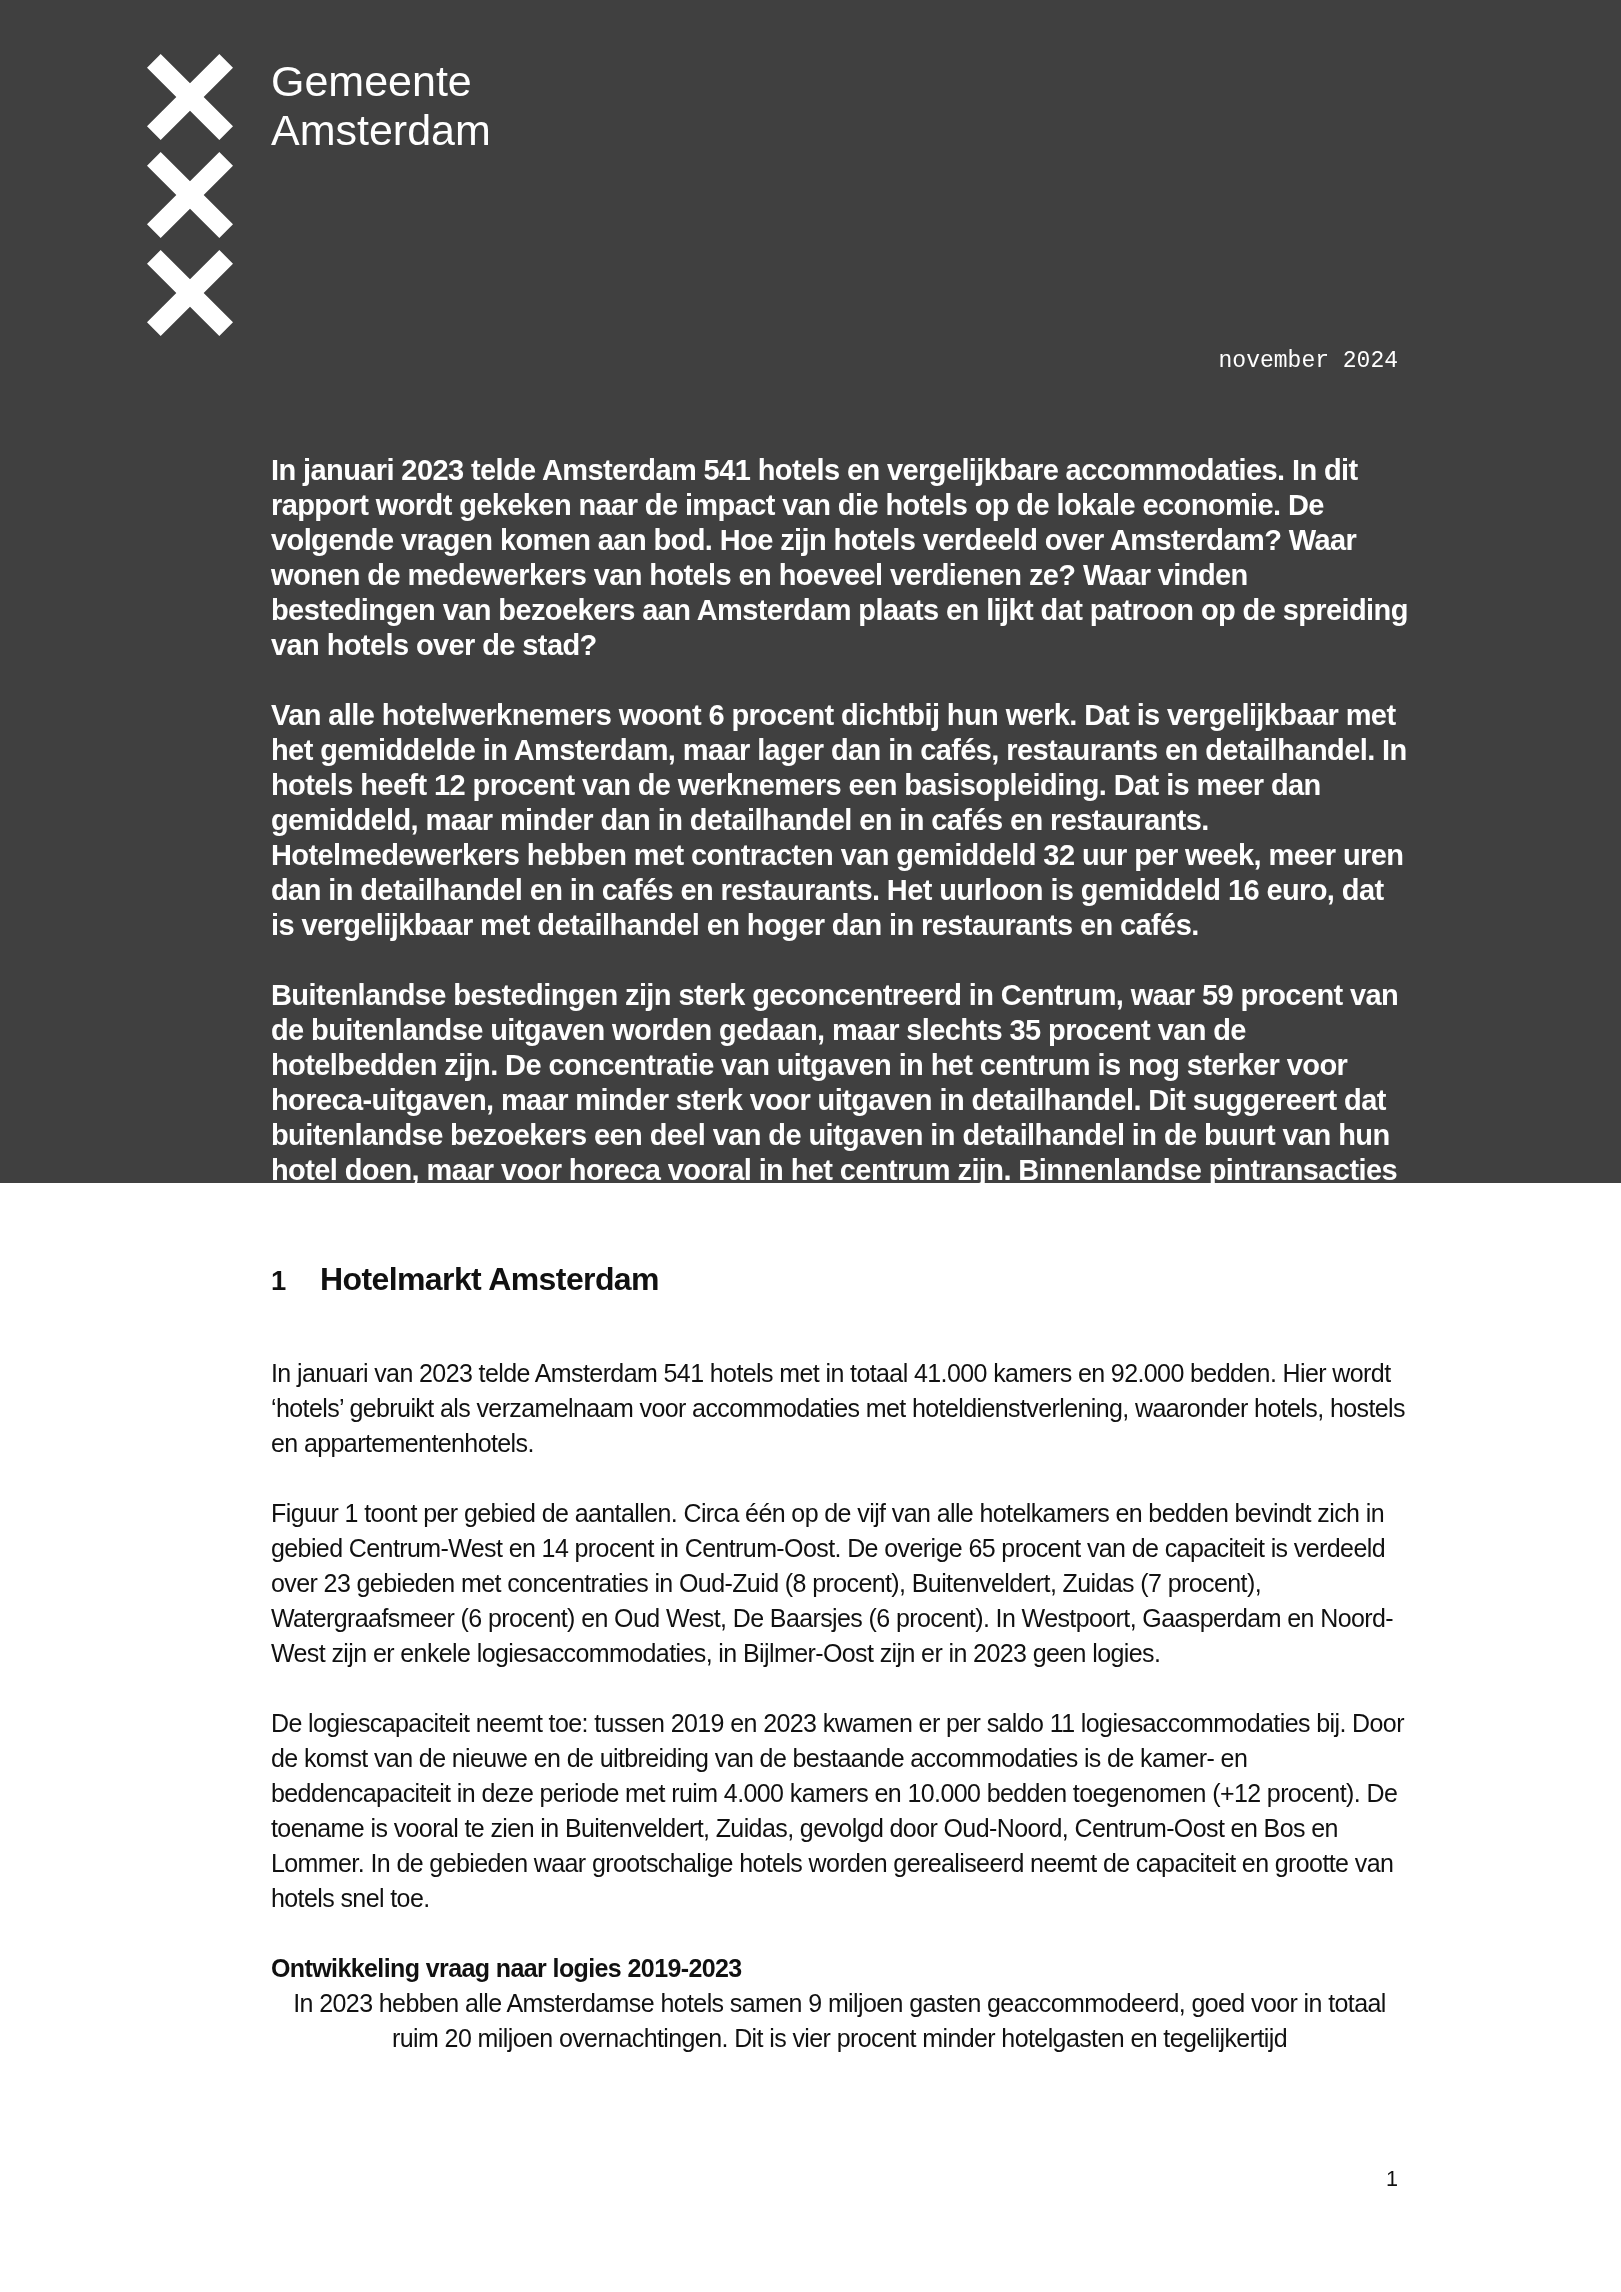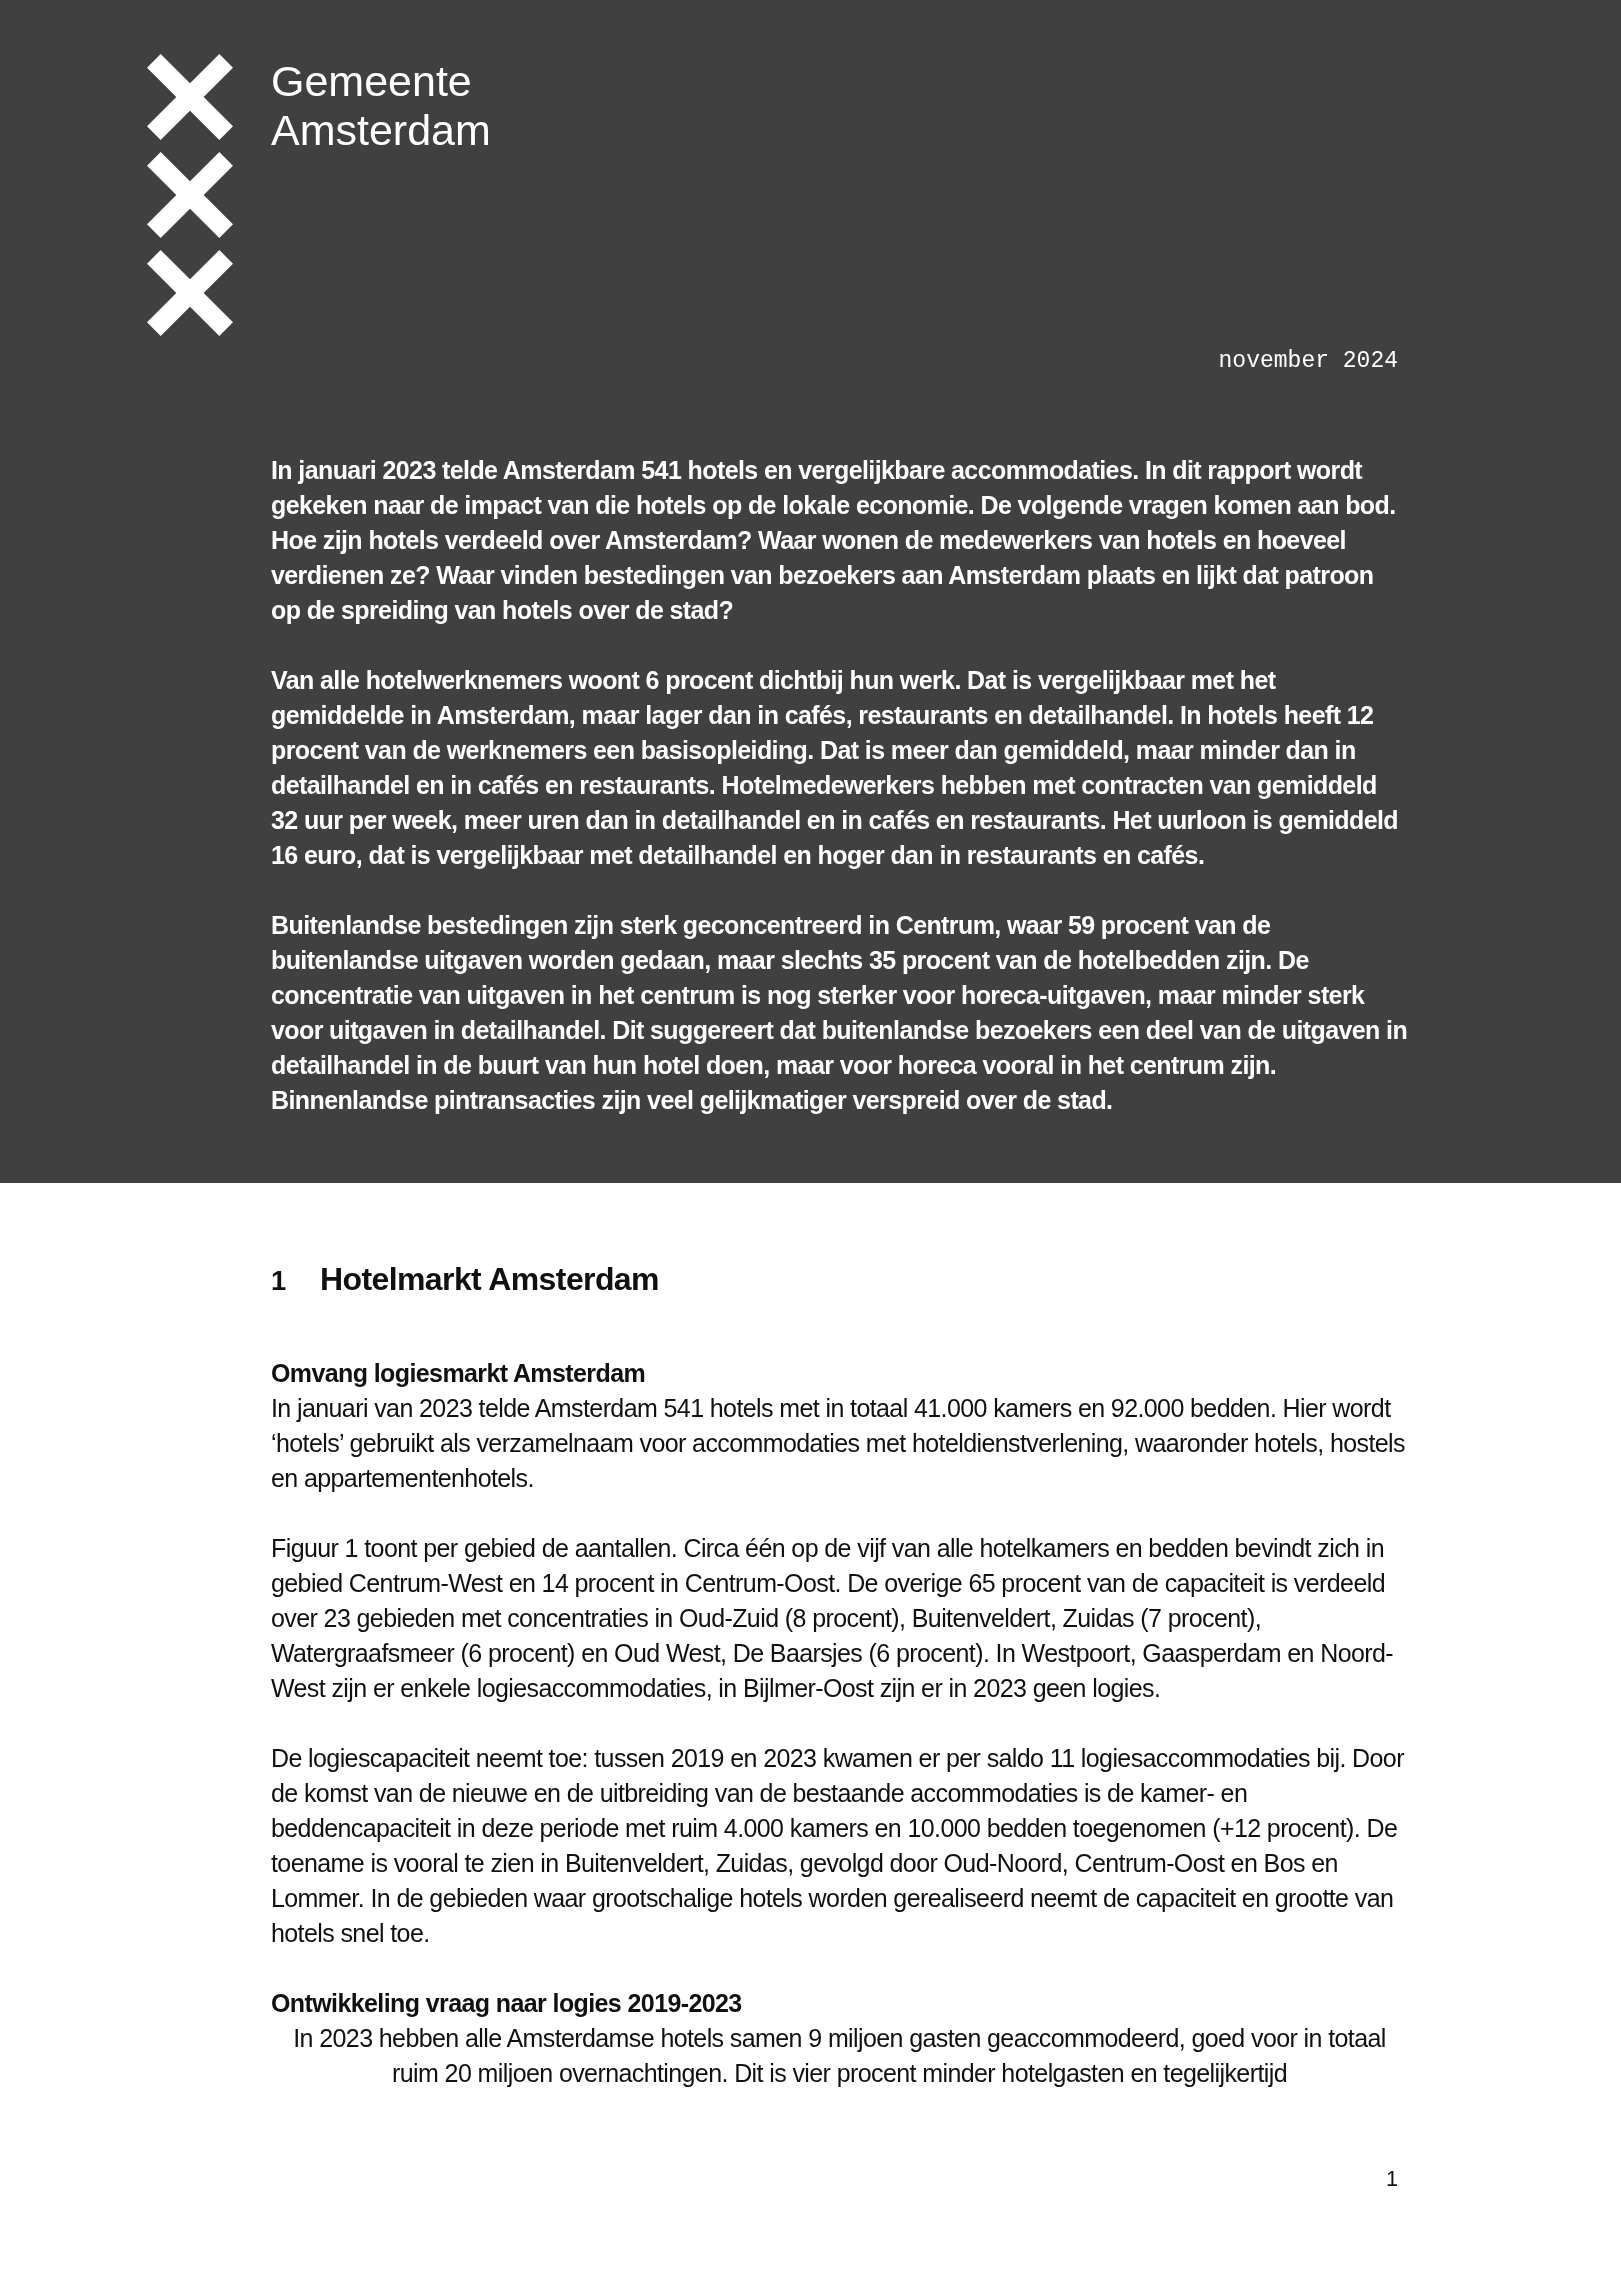--- a/index.html
+++ b/index.html
@@ -51,21 +51,21 @@
       color: #ffffff;
       font-size: 23px;
       line-height: 29px;
       font-family: Liberation Mono, monospace;
     }
     .summary {
       position: absolute;
       left: 271px; top: 453px;
       width: 1137px;
       color: #ffffff;
-      font-size: 25px;
+      font-size: 29px;
       line-height: 35px;
       font-weight: bold;
       letter-spacing: -0.6px;
     }
     .summary p { margin: 0 0 35px 0; }
     .content {
       position: absolute;
       left: 271px; top: 1257px;
       width: 1137px;
       font-size: 25px;
@@ -123,21 +123,20 @@
     <p>Van alle hotelwerknemers woont 6 procent dichtbij hun werk. Dat is vergelijkbaar met het gemiddelde in Amsterdam, maar  lager dan in cafés, restaurants en detailhandel.  In hotels heeft 12 procent van de werknemers een basisopleiding. Dat is meer dan gemiddeld, maar minder dan in  detailhandel en in cafés en restaurants. Hotelmedewerkers hebben met contracten van gemiddeld 32 uur per week, meer uren dan in detailhandel en in cafés en restaurants. Het uurloon is gemiddeld 16 euro, dat is vergelijkbaar met detailhandel en hoger dan in restaurants en cafés.</p>
     <p>Buitenlandse bestedingen zijn sterk geconcentreerd in Centrum, waar 59 procent van de buitenlandse uitgaven worden gedaan, maar slechts 35 procent van de hotelbedden zijn. De concentratie van uitgaven in het centrum is nog sterker voor horeca-uitgaven, maar minder sterk voor uitgaven in detailhandel. Dit suggereert dat buitenlandse bezoekers een deel van de uitgaven in detailhandel in de buurt van hun hotel doen, maar voor horeca vooral in het centrum zijn. Binnenlandse pintransacties zijn veel gelijkmatiger verspreid over de stad.</p>
   </div>
 </div>
 
 <div class="content">
   <h2 class="section-heading">
     <span class="section-number">1</span><span>Hotelmarkt Amsterdam</span>
   </h2>
 
-  <h3 class="sub-heading">Omvang logiesmarkt Amsterdam</h3>
   <p>In januari van 2023 telde Amsterdam 541 hotels met in totaal 41.000 kamers en 92.000 bedden. Hier wordt ‘hotels’ gebruikt als verzamelnaam voor accommodaties met hoteldienstverlening, waaronder hotels, hostels en appartementenhotels.</p>
   <p>Figuur 1 toont per gebied de aantallen. Circa één op de vijf van alle hotelkamers en bedden bevindt zich in gebied Centrum-West en 14 procent in Centrum-Oost. De overige 65 procent van de capaciteit is verdeeld over 23 gebieden met concentraties in  Oud-Zuid (8 procent), Buitenveldert, Zuidas (7 procent), Watergraafsmeer (6 procent) en Oud West, De Baarsjes (6 procent).  In Westpoort, Gaasperdam en Noord-West zijn er enkele logiesaccommodaties, in Bijlmer-Oost zijn er in 2023 geen logies.</p>
 
   <p>De logiescapaciteit neemt toe: tussen 2019 en 2023 kwamen er per saldo 11 logiesaccommodaties bij. Door de komst van de nieuwe en de uitbreiding van de bestaande accommodaties is de kamer- en beddencapaciteit in deze periode met ruim 4.000 kamers en 10.000 bedden toegenomen (+12 procent). De toename is vooral te zien in Buitenveldert, Zuidas, gevolgd door Oud-Noord,  Centrum-Oost en Bos en Lommer. In de gebieden waar grootschalige hotels worden gerealiseerd neemt de capaciteit en grootte van hotels snel toe.</p>
 
   <h3 class="sub-heading">Ontwikkeling vraag naar logies 2019-2023</h3>
   <p class="last">In 2023 hebben alle Amsterdamse hotels samen 9 miljoen gasten geaccommodeerd, goed voor in totaal ruim 20 miljoen overnachtingen. Dit is vier procent minder hotelgasten en tegelijkertijd</p>
 </div>
 
 <div class="page-number">1</div>

